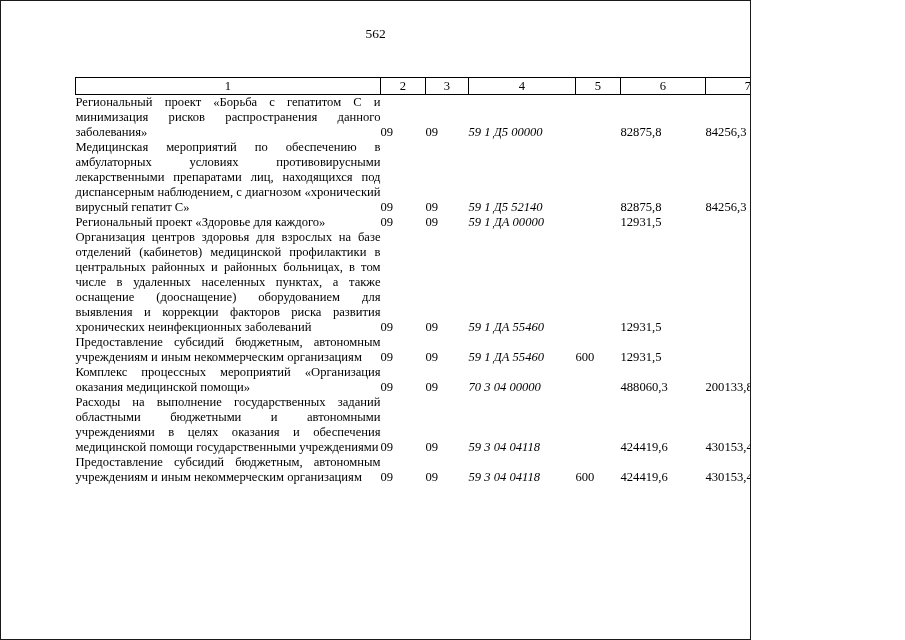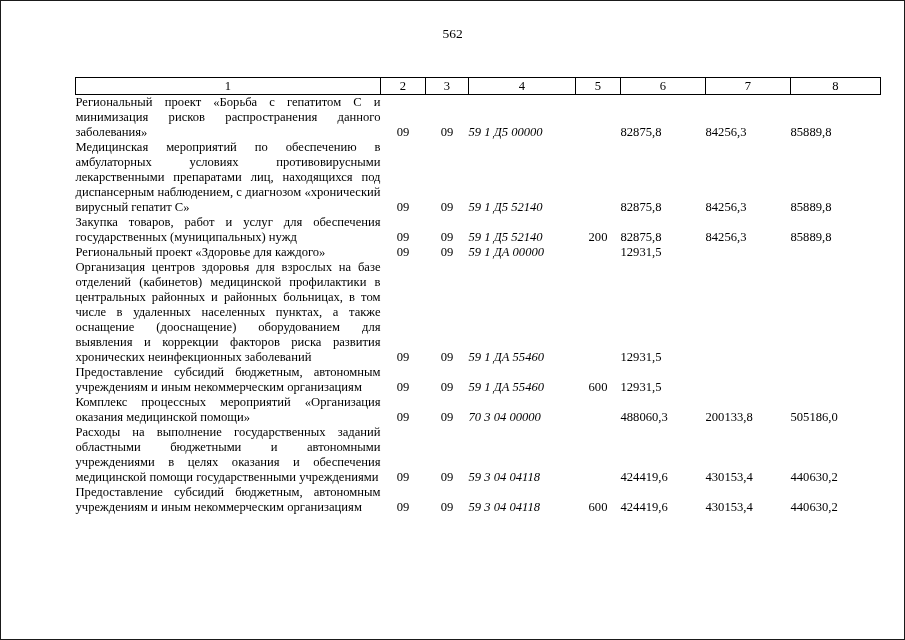--- a/index.html
+++ b/index.html
@@ -8,21 +8,21 @@
   }
   body {
     width: 905px;
     height: 640px;
     background: #ffffff;
     font-family: "Liberation Serif", serif;
     color: #000000;
   }
   .page {
     box-sizing: border-box;
-    width: 905px;
+    width: 751px;
     height: 640px;
     border: 1px solid #1a1a1a;
     padding-top: 25px;
     overflow: hidden;
     background: #ffffff;
   }
   .page-number {
     text-align: center;
     font-size: 13.5px;
     line-height: 16px;
@@ -42,21 +42,21 @@
     height: 16px;
     padding: 0;
     line-height: 15px;
   }
   .budget tbody td {
     vertical-align: bottom;
     padding: 0;
     line-height: 15px;
   }
   td.c1 { text-align: justify; padding: 0 3px 0 7px; }
-  td.c2, td.c3, td.c5 { text-align: center; margin-top: 46px; }
+  td.c2, td.c3, td.c5 { text-align: left; margin-top: 46px; }
   td.c4 { text-align: left; padding-left: 15px; white-space: nowrap; font-style: italic; }
   td.c6, td.c7, td.c8 { text-align: left; padding-right: 2px; white-space: nowrap; }
 </style>
 </head>
 <body>
 
 <div class="page">
   <div class="page-number">562</div>
 
   <table class="budget">
@@ -92,30 +92,20 @@
           <td class="c6">82875,8</td>
           <td class="c7">84256,3</td>
           <td class="c8">85889,8</td>
         </tr>
         <tr>
           <td class="c1">Медицинская мероприятий по обеспечению в амбулаторных условиях противовирусными лекарственными препаратами лиц, находящихся под диспансерным наблюдением, с диагнозом «хронический вирусный гепатит С»</td>
           <td class="c2">09</td>
           <td class="c3">09</td>
           <td class="c4">59 1 Д5 52140</td>
           <td class="c5"></td>
-          <td class="c6">82875,8</td>
-          <td class="c7">84256,3</td>
-          <td class="c8">85889,8</td>
-        </tr>
-        <tr>
-          <td class="c1">Закупка товаров, работ и услуг для обеспечения государственных (муниципальных) нужд</td>
-          <td class="c2">09</td>
-          <td class="c3">09</td>
-          <td class="c4">59 1 Д5 52140</td>
-          <td class="c5">200</td>
           <td class="c6">82875,8</td>
           <td class="c7">84256,3</td>
           <td class="c8">85889,8</td>
         </tr>
         <tr>
           <td class="c1">Региональный проект «Здоровье для каждого»</td>
           <td class="c2">09</td>
           <td class="c3">09</td>
           <td class="c4">59 1 ДА 00000</td>
           <td class="c5"></td>

